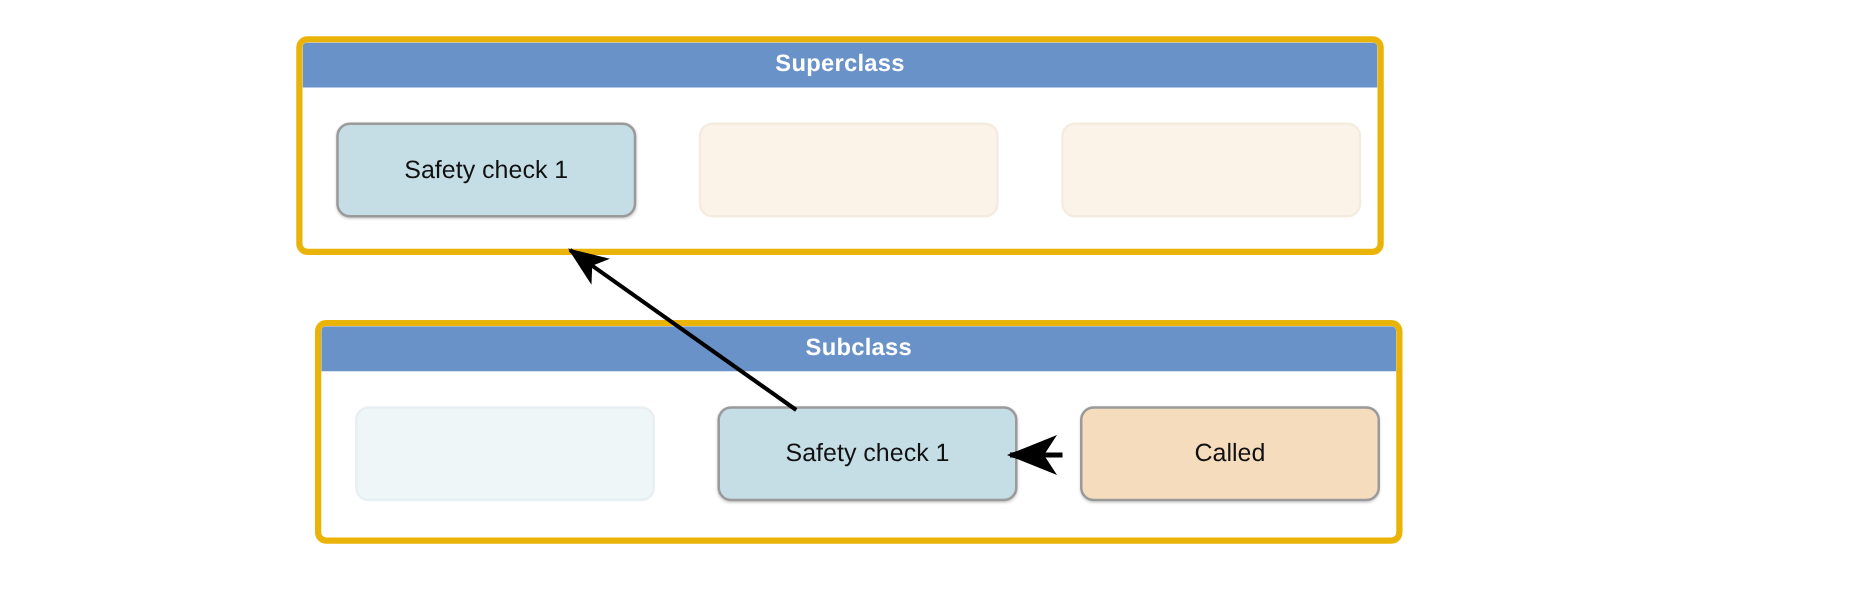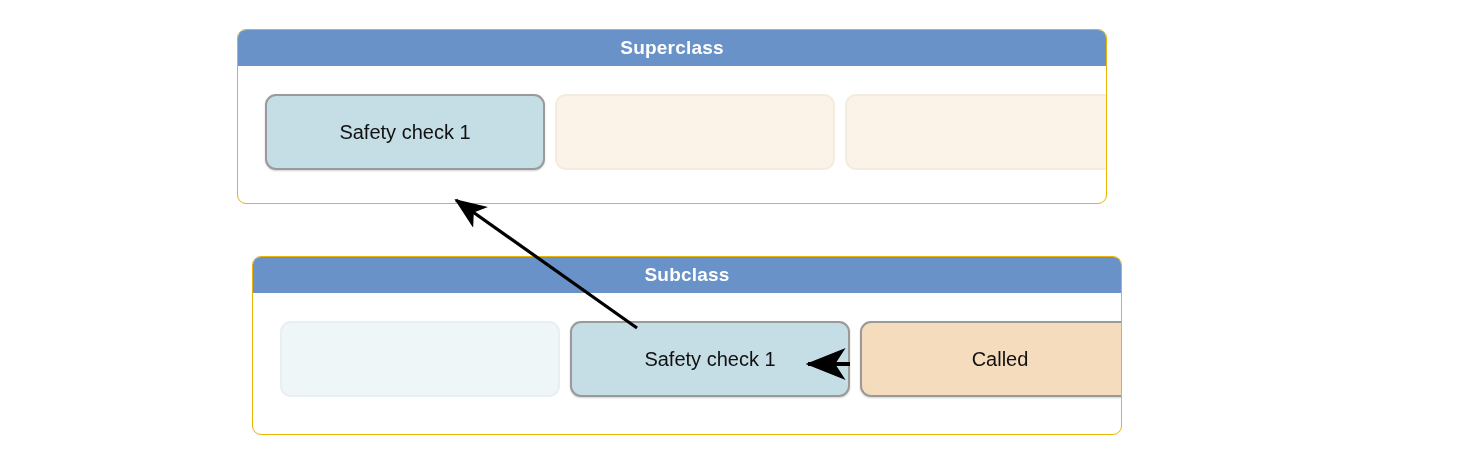--- a/index.html
+++ b/index.html
@@ -20,21 +20,21 @@
     left: 0;
     top: 0;
     width: 1480px;
     height: 472px;
   }
 
   
   .class-box {
     position: absolute;
     box-sizing: border-box;
-    border: 1px solid #eab308;
+    border: 5px solid #eab308;
     border-radius: 9px;
     background: #ffffff;
     overflow: hidden;
   }
 
   .class-header {
     height: 36px;
     background: #6892c8;
     color: #ffffff;
     font-weight: bold;
@@ -47,21 +47,21 @@
 
   .class-body {
     position: relative;
     height: calc(100% - 36px);
   }
 
   
   .slot {
     position: absolute;
     box-sizing: border-box;
-    width: 280px;
+    width: 240px;
     height: 76px;
     border-radius: 11px;
     display: flex;
     align-items: center;
     justify-content: center;
     font-size: 20px;
     color: #111111;
   }
 
   .slot.filled {

